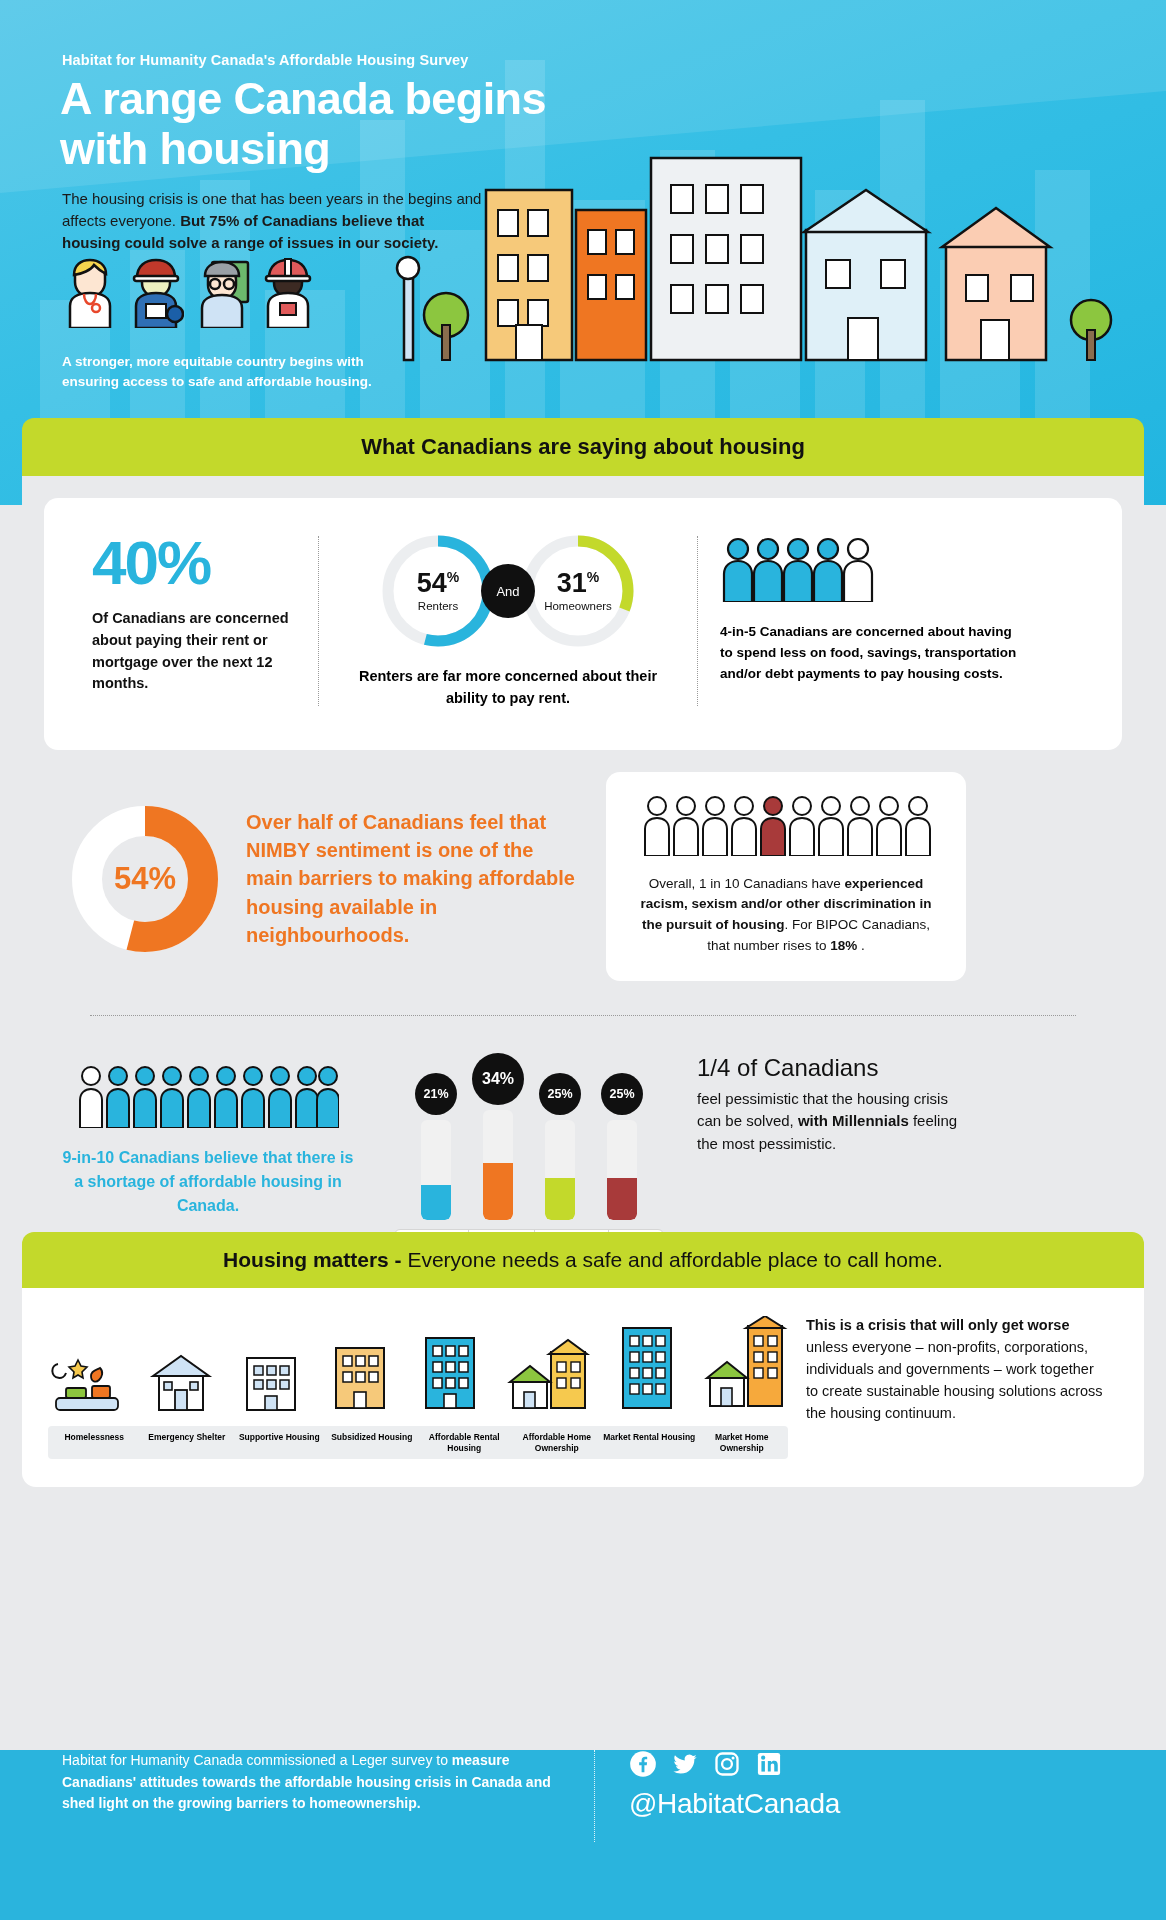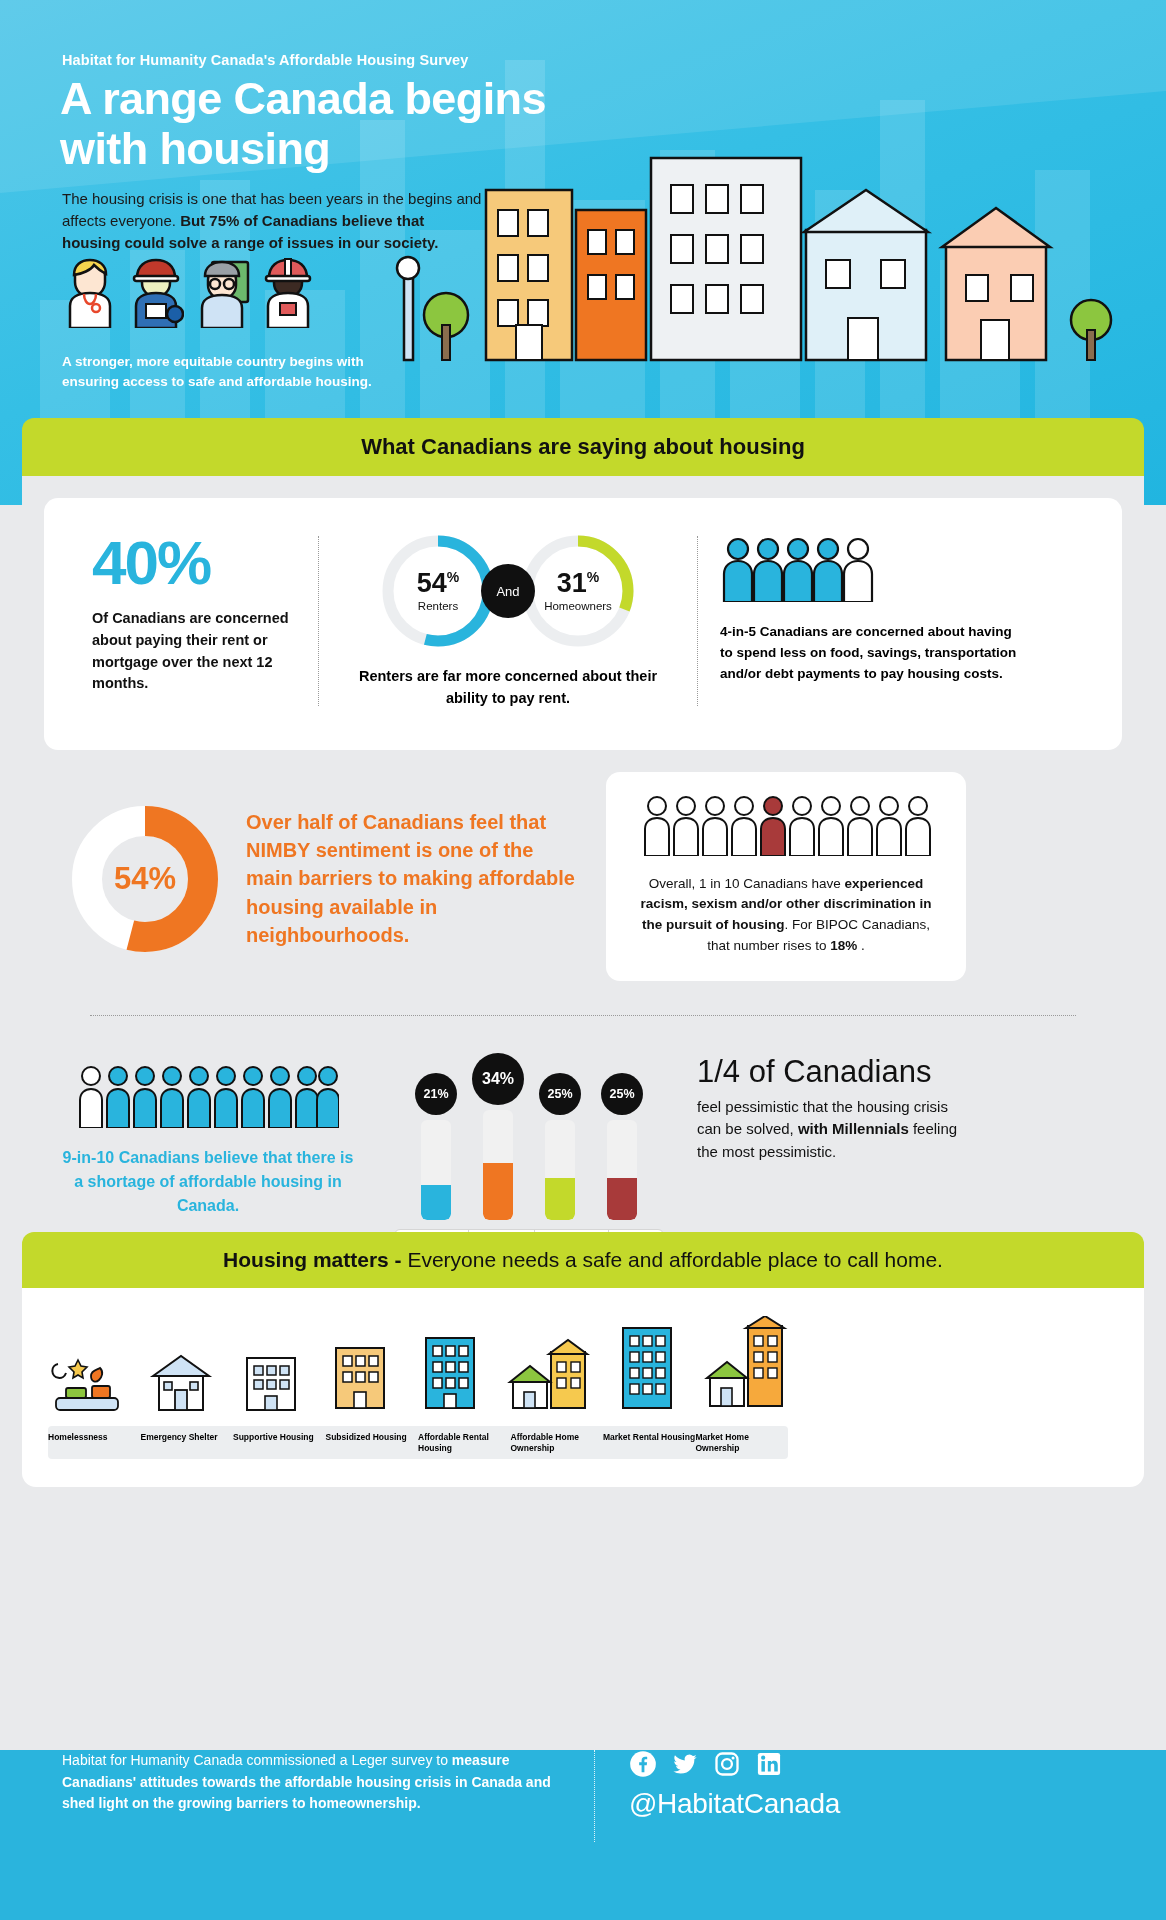--- a/index.html
+++ b/index.html
@@ -121,35 +121,35 @@
     border:1px solid #d6d6d6; border-radius:6px; background:#fff; overflow:hidden;
     width:fit-content; margin-left:auto; margin-right:auto;
   }
   .barlabels span {
     font-size:10px; padding:5px 7px; color:#111; border-right:1px solid #d6d6d6;
     white-space:nowrap;
   }
   .barlabels span:last-child { border-right:none; }
   .barlabels span.bold { font-weight:bold; }
   .r3-c { width:290px; padding:12px 0 0 18px; }
-  .r3-c h3 { font-size:31px; font-weight:normal; color:#111; line-height:1.15; }
+  .r3-c h3 { font-size:24px; font-weight:normal; color:#111; line-height:1.15; }
   .r3-c p { margin-top:6px; font-size:15px; line-height:1.5; color:#111; }
   .r3-c p b { font-weight:bold; }
 
   
   .sec2 { position:absolute; left:22px; top:1232px; width:1122px; }
   .sec2 .band-green { font-size:21px; }
   .sec2 .band-green b { font-weight:bold; }
   .sec2 .band-green span.reg { font-weight:normal; }
   .sec2 .panel { background:#fff; border-radius:0 0 14px 14px; padding:20px 26px 28px; display:flex; gap:18px;}
   .continuum { width:740px; }
   .cont-row { display:flex; align-items:flex-end; justify-content:space-between; height:108px; }
   .cont-labels { display:flex; justify-content:space-between; margin-top:10px;
                  background:#eceef0; border-radius:4px; padding:6px 0;}
-  .cont-labels span { width:12.5%; font-size:8.5px; font-weight:bold; line-height:1.25; }
+  .cont-labels span { width:12.5%; text-align:center; font-size:8.5px; font-weight:bold; line-height:1.25; }
   .crisis { width:300px; font-size:14.5px; line-height:1.52; color:#111; padding-top:6px;}
   .crisis b { font-weight:bold; }
 
   
   .footer {
     position:absolute; left:0; bottom:0; width:1166px; height:170px;
     background:#2ab4dd; display:flex; 
   }
   .foot-left { width:560px; color:#fff; font-size:14px; line-height:1.55; padding-left:62px; }
   .foot-left b { font-weight:bold; }
@@ -605,20 +605,21 @@
           <span>Homelessness</span>
           <span>Emergency Shelter</span>
           <span>Supportive Housing</span>
           <span>Subsidized Housing</span>
           <span>Affordable Rental Housing</span>
           <span>Affordable Home Ownership</span>
           <span>Market Rental Housing</span>
           <span>Market Home Ownership</span>
         </div>
     </div>
+    <div class="crisis"><b>This is a crisis that will only get worse</b><span> unless everyone – non-profits, corporations, individuals and governments – work together to create sustainable housing solutions across the housing continuum.</span></div>
   </div>
 </div>
 
 <div class="footer">
   <div class="foot-left"><span>Habitat for Humanity Canada commissioned a Leger survey to </span><b>measure Canadians' attitudes towards the affordable housing crisis in Canada and shed light on the growing barriers to homeownership.</b></div>
   <div class="foot-div"></div>
   <div class="foot-right">
     <div class="socials">
       <svg class="soc" viewBox="0 0 24 24">
           <circle cx="12" cy="12" r="11" fill="#fff"></circle>

